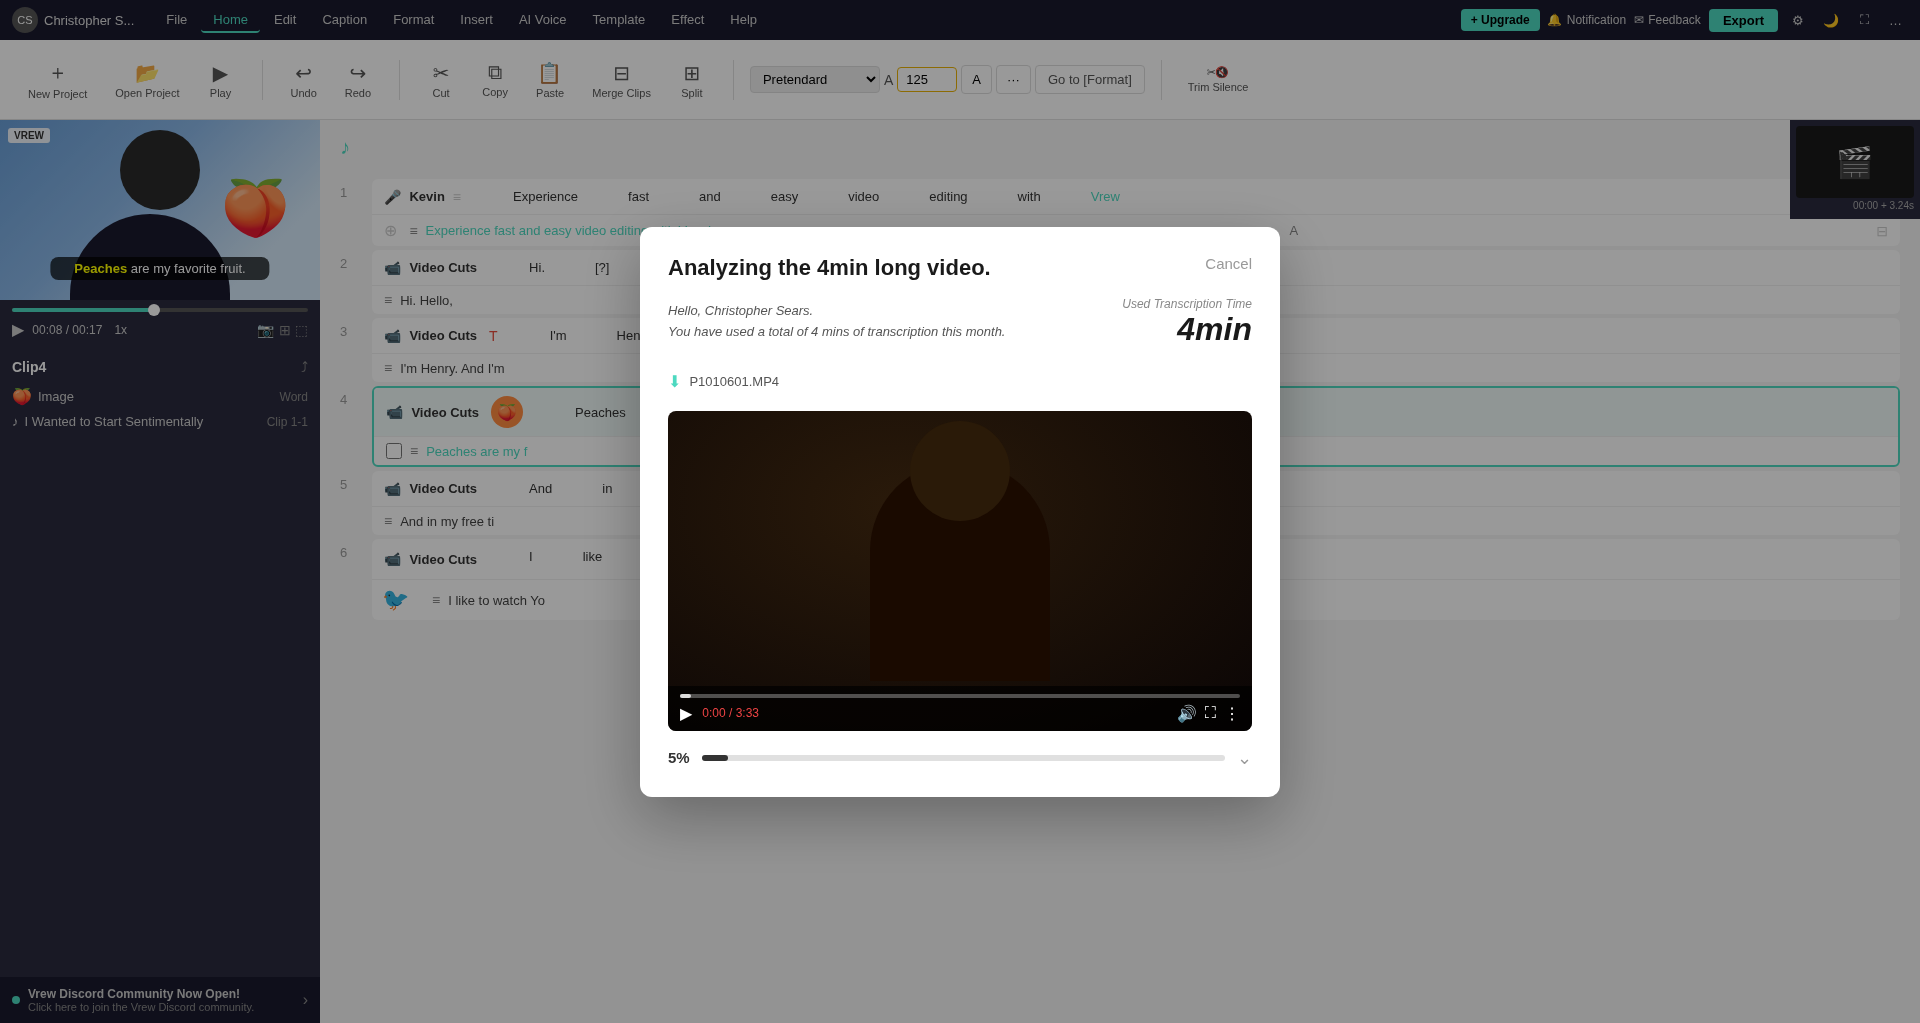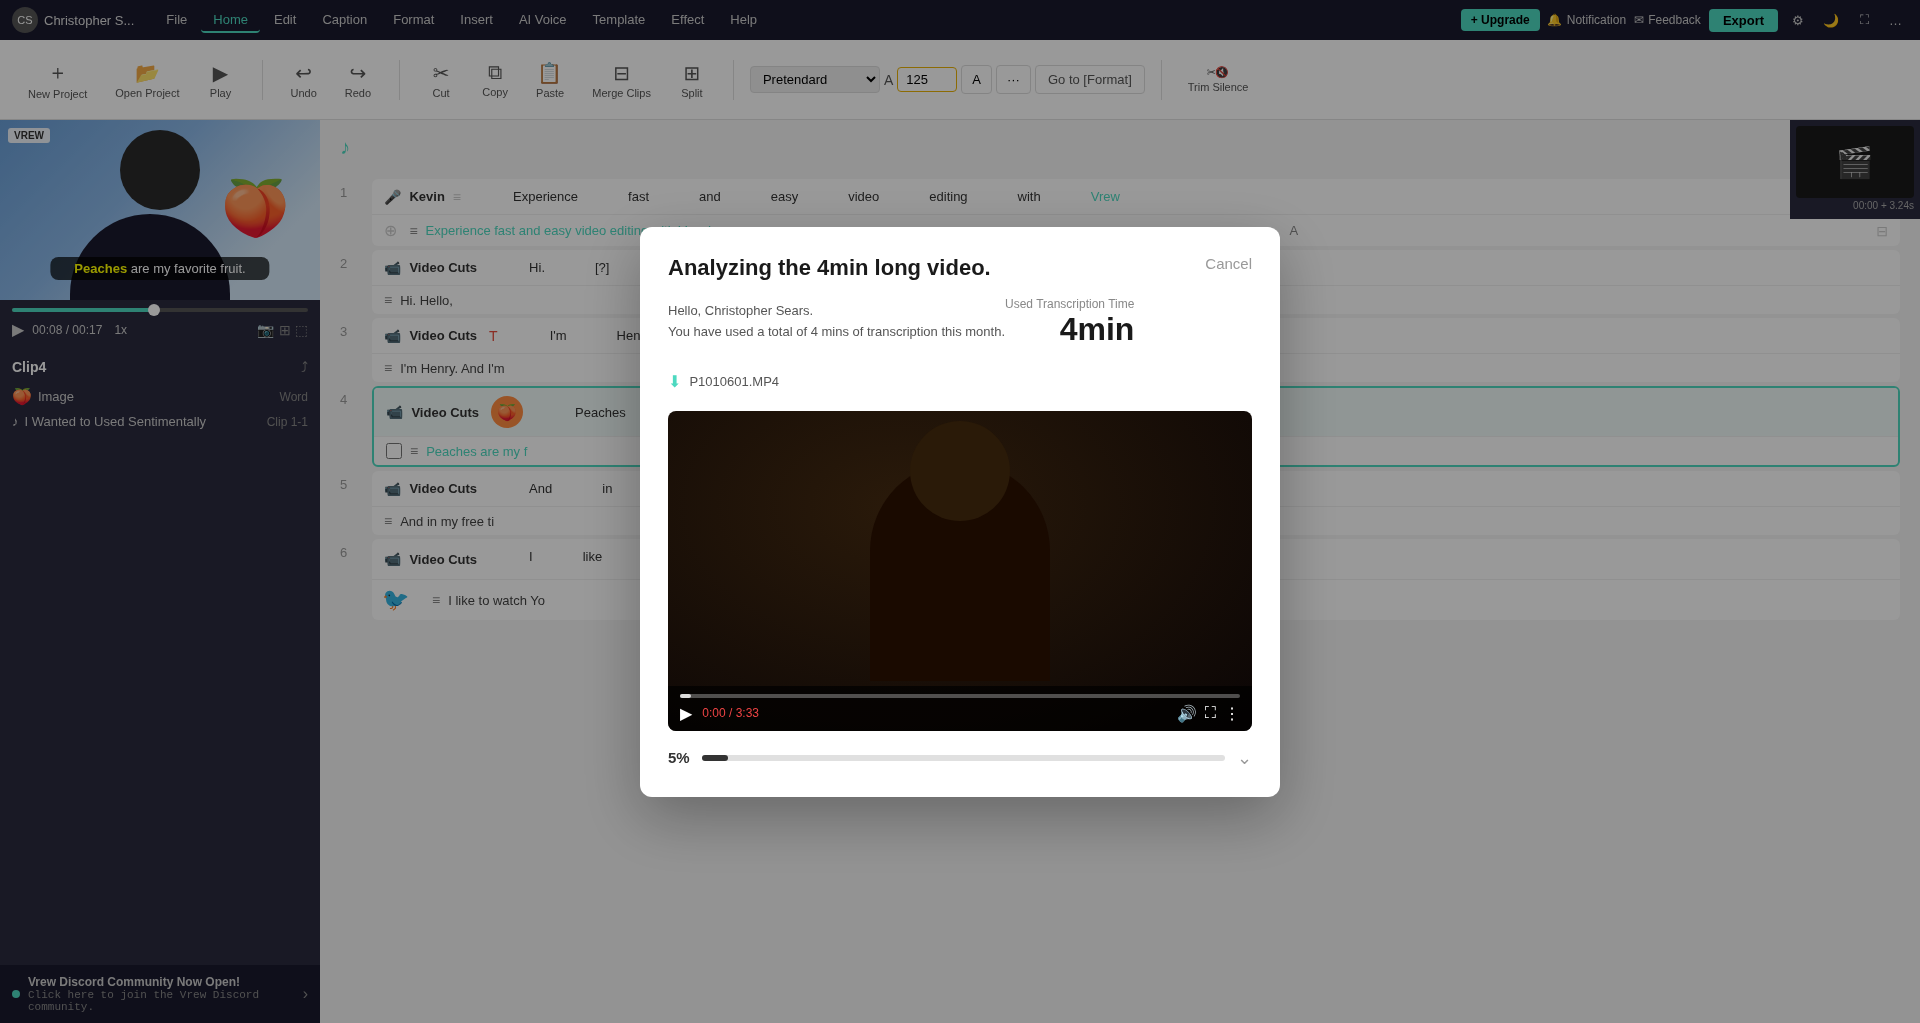--- a/index.html
+++ b/index.html
@@ -102,21 +102,21 @@
 
     
     .row-content.highlighted { border: 2px solid #4dd9c0; }
 
     
     .modal-overlay { position: fixed; top: 0; left: 0; width: 100%; height: 100%; background: rgba(0,0,0,0.4); z-index: 1000; display: flex; align-items: center; justify-content: center; }
     .modal { background: #fff; border-radius: 12px; width: 640px; padding: 28px; position: relative; box-shadow: 0 20px 60px rgba(0,0,0,0.3); }
     .modal-header { display: flex; justify-content: space-between; align-items: flex-start; margin-bottom: 16px; }
     .modal-title { font-size: 22px; font-weight: 700; color: #1a1a1a; }
     .modal-cancel { background: none; border: none; font-size: 15px; color: #999; cursor: pointer; }
-    .modal-user-info { display: flex; align-items: center; margin-bottom: 16px; }
+    .modal-user-info { display: flex; justify-content: space-between; align-items: center; margin-bottom: 16px; font-style: italic; }
     .modal-user-text { font-size: 13px; color: #555; line-height: 1.6; }
     .modal-time-used { text-align: right; }
     .modal-time-label { font-size: 12px; color: #888; }
     .modal-time-value { font-size: 32px; font-weight: 700; color: #1a1a1a; }
     .modal-filename { display: flex; align-items: center; gap: 8px; font-size: 13px; color: #555; margin-bottom: 12px; padding: 8px 0; }
     .modal-filename .download-icon { color: #4dd9c0; font-size: 16px; }
     .video-container { width: 100%; height: 320px; background: #1a1a1a; border-radius: 8px; overflow: hidden; position: relative; margin-bottom: 16px; }
     .video-person { width: 100%; height: 100%; background: radial-gradient(ellipse at center top, #3a2a2a 0%, #1a0a0a 100%); display: flex; align-items: center; justify-content: center; }
     .video-controls-bar { position: absolute; bottom: 0; left: 0; right: 0; background: rgba(0,0,0,0.7); padding: 8px 12px; }
     .video-progress { width: 100%; height: 4px; background: rgba(255,255,255,0.3); border-radius: 2px; margin-bottom: 6px; }
@@ -292,31 +292,31 @@
       <div class="clip-item">
         <span class="label">
           <span class="clip-emoji">🍑</span>
           <span>Image</span>
         </span>
         <span class="value">Word</span>
       </div>
       <div class="clip-item">
         <span class="label">
           <span>♪</span>
-          <span>I Wanted to Used Sentimentally</span>
+          <span>I Wanted to Start Sentimentally</span>
         </span>
         <span class="value">Clip 1-1</span>
       </div>
     </div>
 
     <div class="discord-banner">
       <div class="discord-dot"></div>
       <div>
         <div style="font-size:12px;color:#ccc;font-weight:600;">Vrew Discord Community Now Open!</div>
-        <div style="font-size:11px;color:#888;font-family:Liberation Mono, monospace;">Click here to join the Vrew Discord community.</div>
+        <div style="font-size:11px;color:#888;">Click here to join the Vrew Discord community.</div>
       </div>
       <span class="discord-arrow">›</span>
     </div>
   </div>
 
   <div class="right-panel">
 
     <div style="position:absolute;top:0;right:0;width:130px;background:#2a2a3e;padding:6px;z-index:10;">
       <div style="width:100%;height:72px;background:#1a1a1a;border-radius:4px;overflow:hidden;display:flex;align-items:center;justify-content:center;">
         <span style="font-size:30px;">🎬</span>

